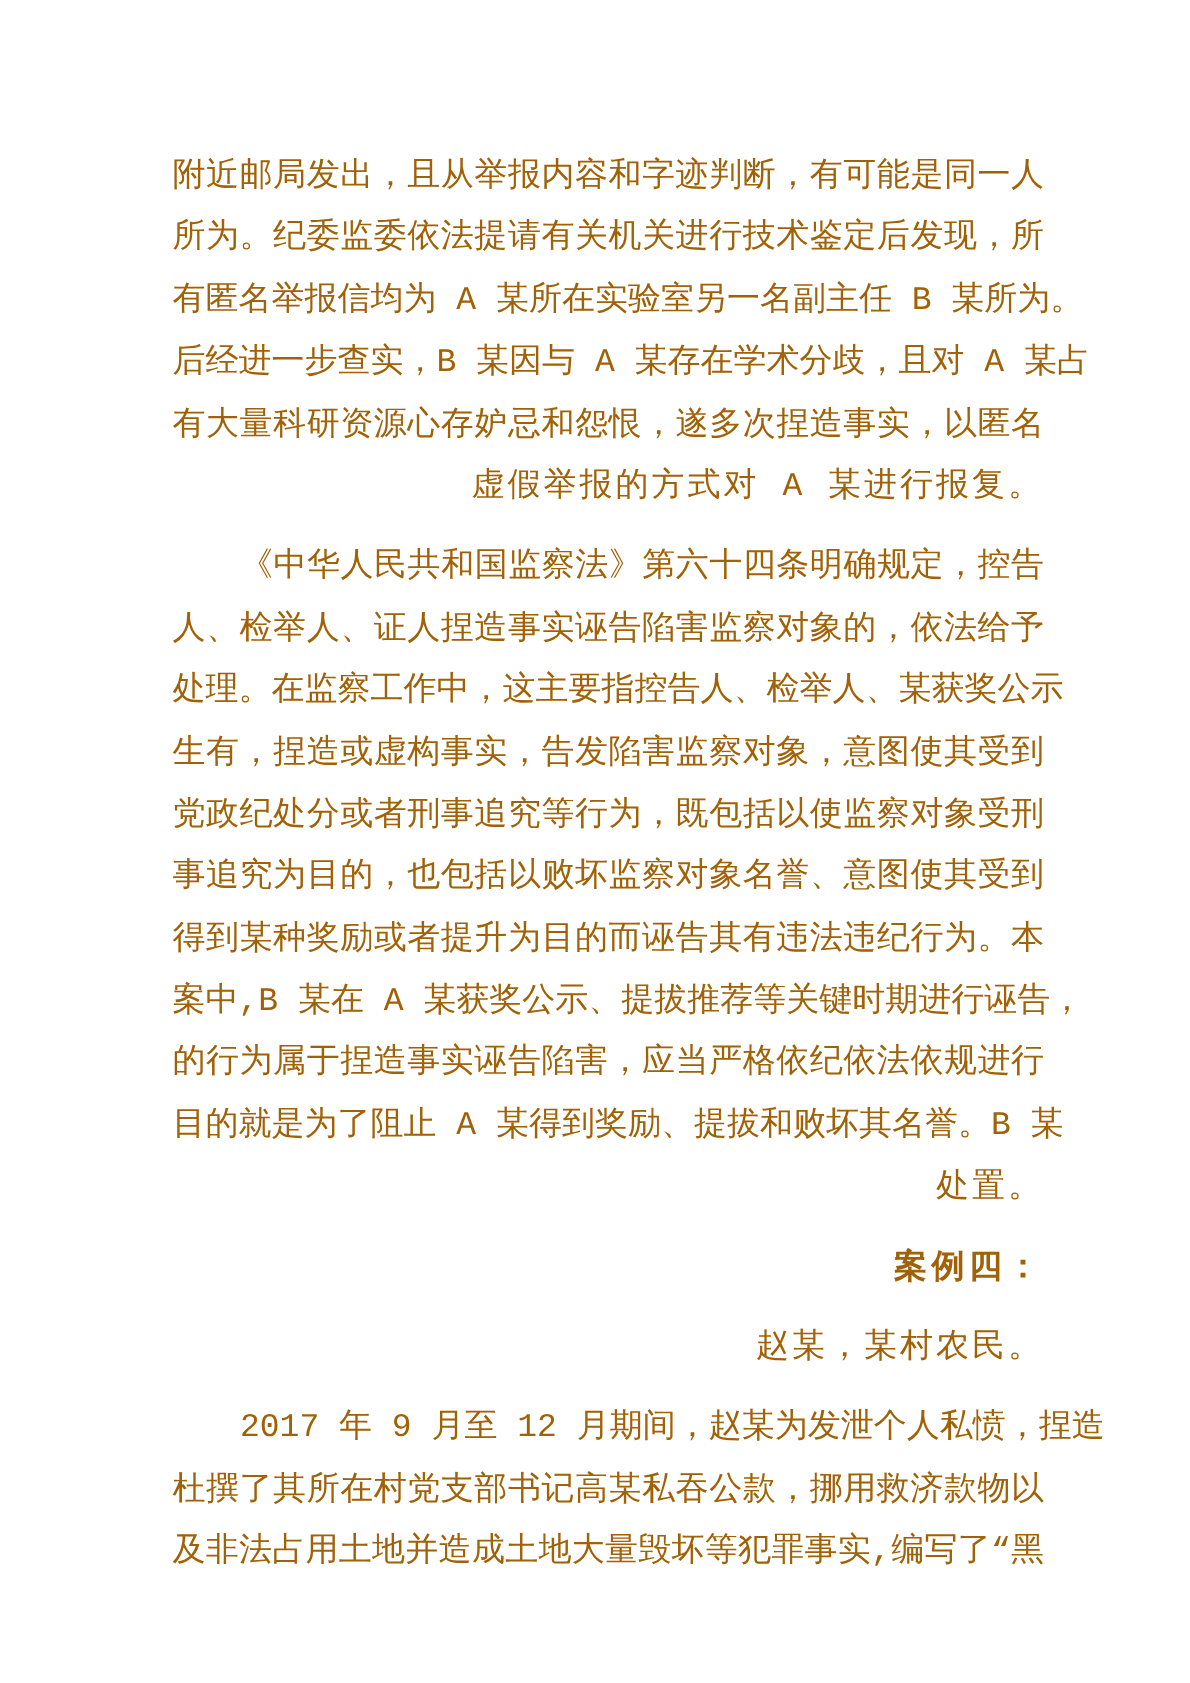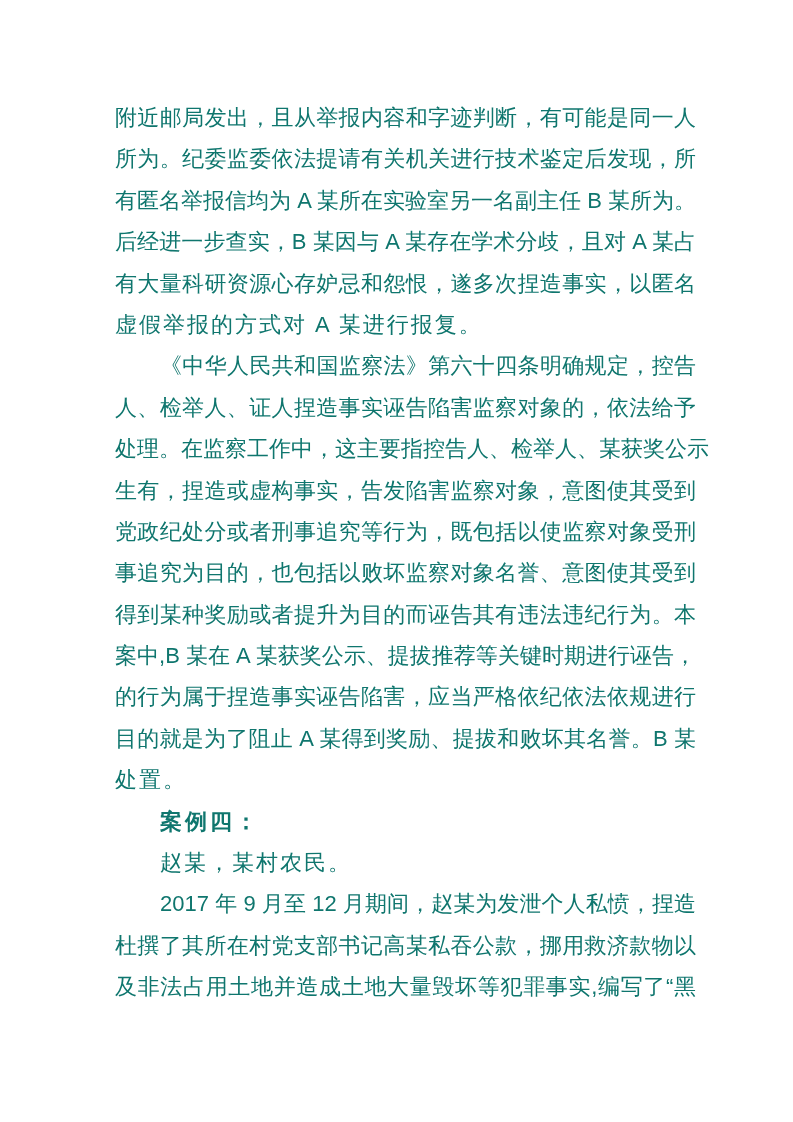--- a/index.html
+++ b/index.html
@@ -15,41 +15,42 @@
     overflow: hidden;
   }
   .content {
     position: absolute;
     left: 115px;
     top: 97px;
     width: 581px;
     color: #000000;
   }
   .ln {
-    font-family: Liberation Sans, sans-serif;
+    font-family: Liberation Mono, monospace;
     font-size: 22px;
     line-height: 41.4px;
     height: 41.4px;
-    color: #0f766e;
+    color: #a16207;
     white-space: nowrap;
   }
   
   .j {
     text-align: justify;
     text-align-last: justify;
     text-justify: inter-character;
   }
   
   .last {
-    text-align: left;
+    text-align: right;
     letter-spacing: 2px;
   }
   
   .ind {
     padding-left: 45px;
+    margin-top: 12px;
   }
   .hd {
     font-weight: 700;
     letter-spacing: 3px;
   }
 </style>
 </head>
 <body>
 
 <div class="page">

